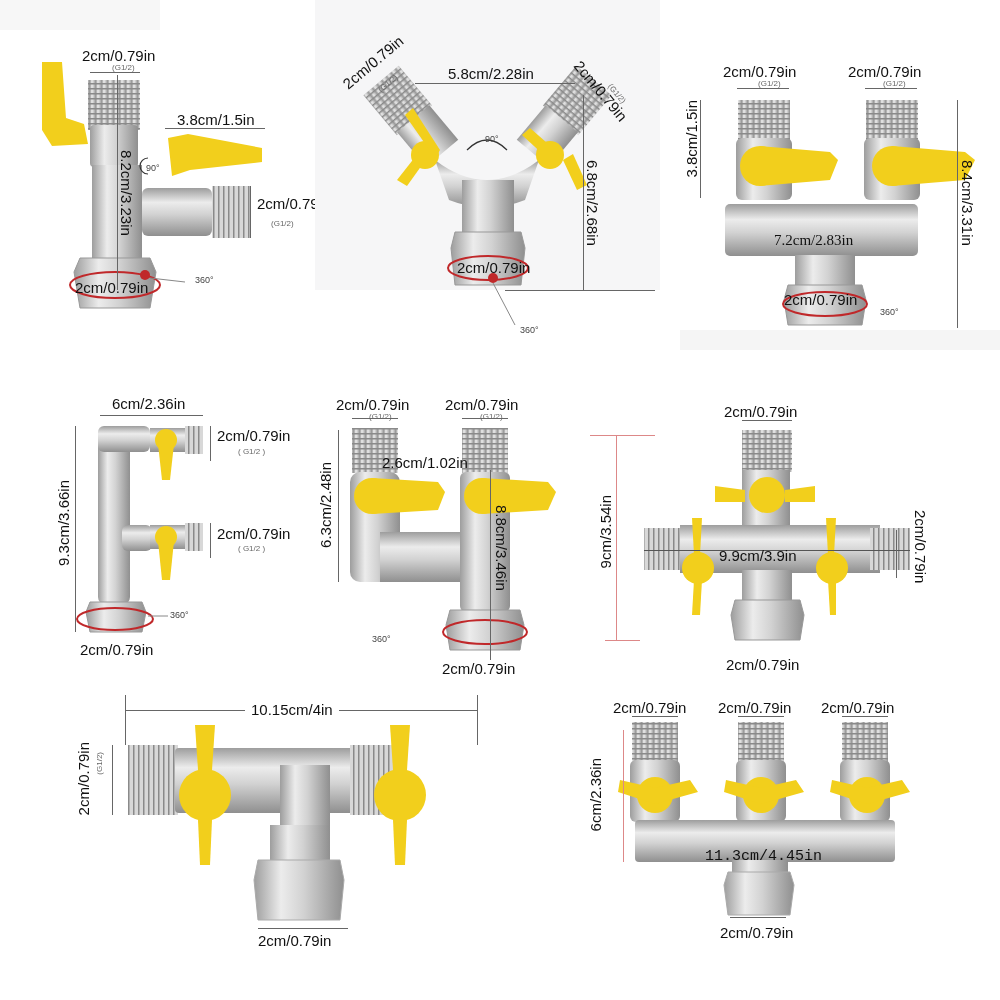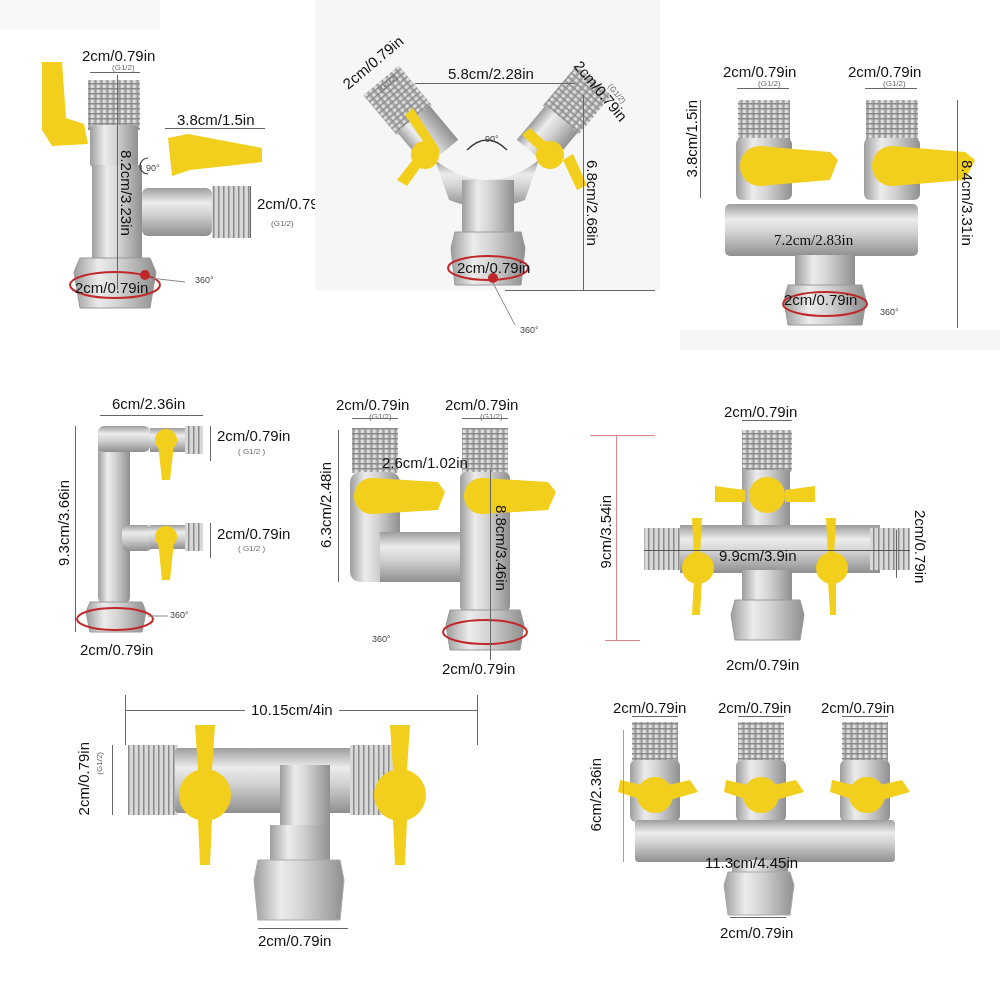--- a/index.html
+++ b/index.html
@@ -282,15 +282,15 @@
   </svg>
   <div class="dim" style="left:62px;top:36px;width:46px;height:1px;"></div>
   <div class="dim" style="left:168px;top:36px;width:46px;height:1px;"></div>
   <div class="dim" style="left:272px;top:36px;width:46px;height:1px;"></div>
   <div class="dimr" style="left:53px;top:50px;width:1px;height:132px;"></div>
   <div class="dim" style="left:160px;top:237px;width:56px;height:1px;"></div>
   <span class="lbl" style="left:43px;top:20px;">2cm/0.79in</span>
   <span class="lbl" style="left:148px;top:20px;">2cm/0.79in</span>
   <span class="lbl" style="left:251px;top:20px;">2cm/0.79in</span>
   <span class="lbl vert" style="left:18px;top:78px;transform:rotate(180deg);">6cm/2.36in</span>
-  <span class="lbl" style="left:135px;top:175px;">11.3cm/4.45in</span>
+  <span class="lbl" style="left:135px;top:169px;font-family:Liberation Mono, monospace;">11.3cm/4.45in</span>
   <span class="lbl" style="left:150px;top:245px;">2cm/0.79in</span>
 </div>
 
 </body></html>

